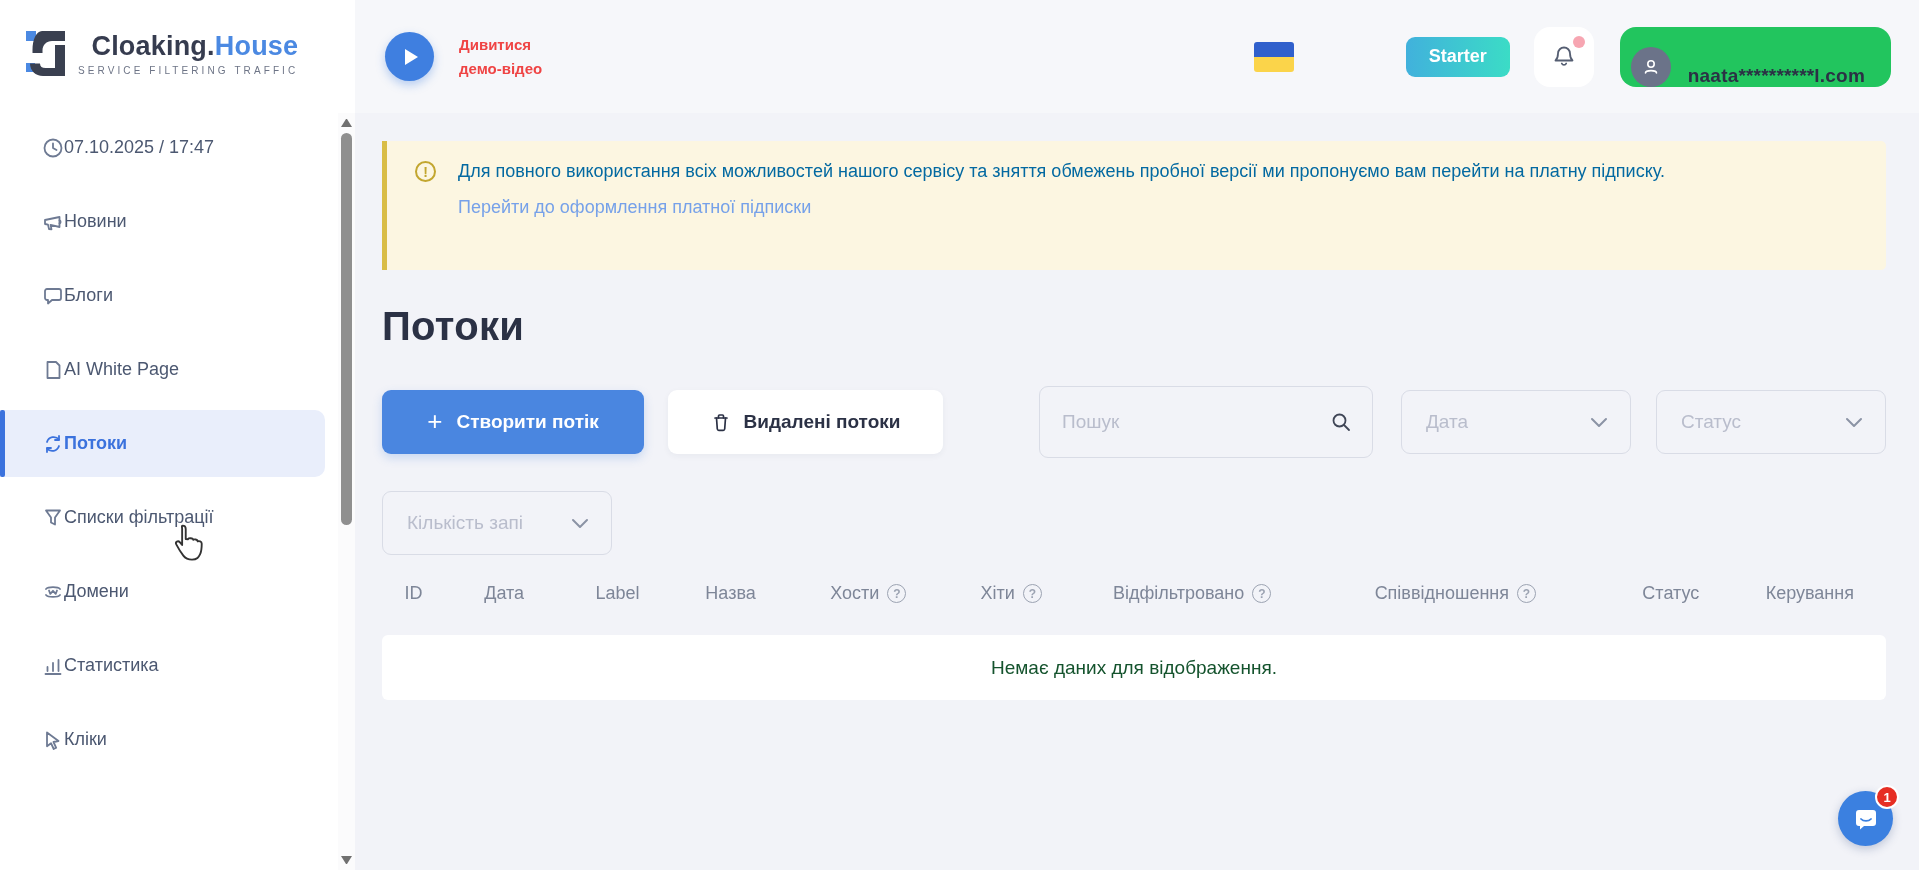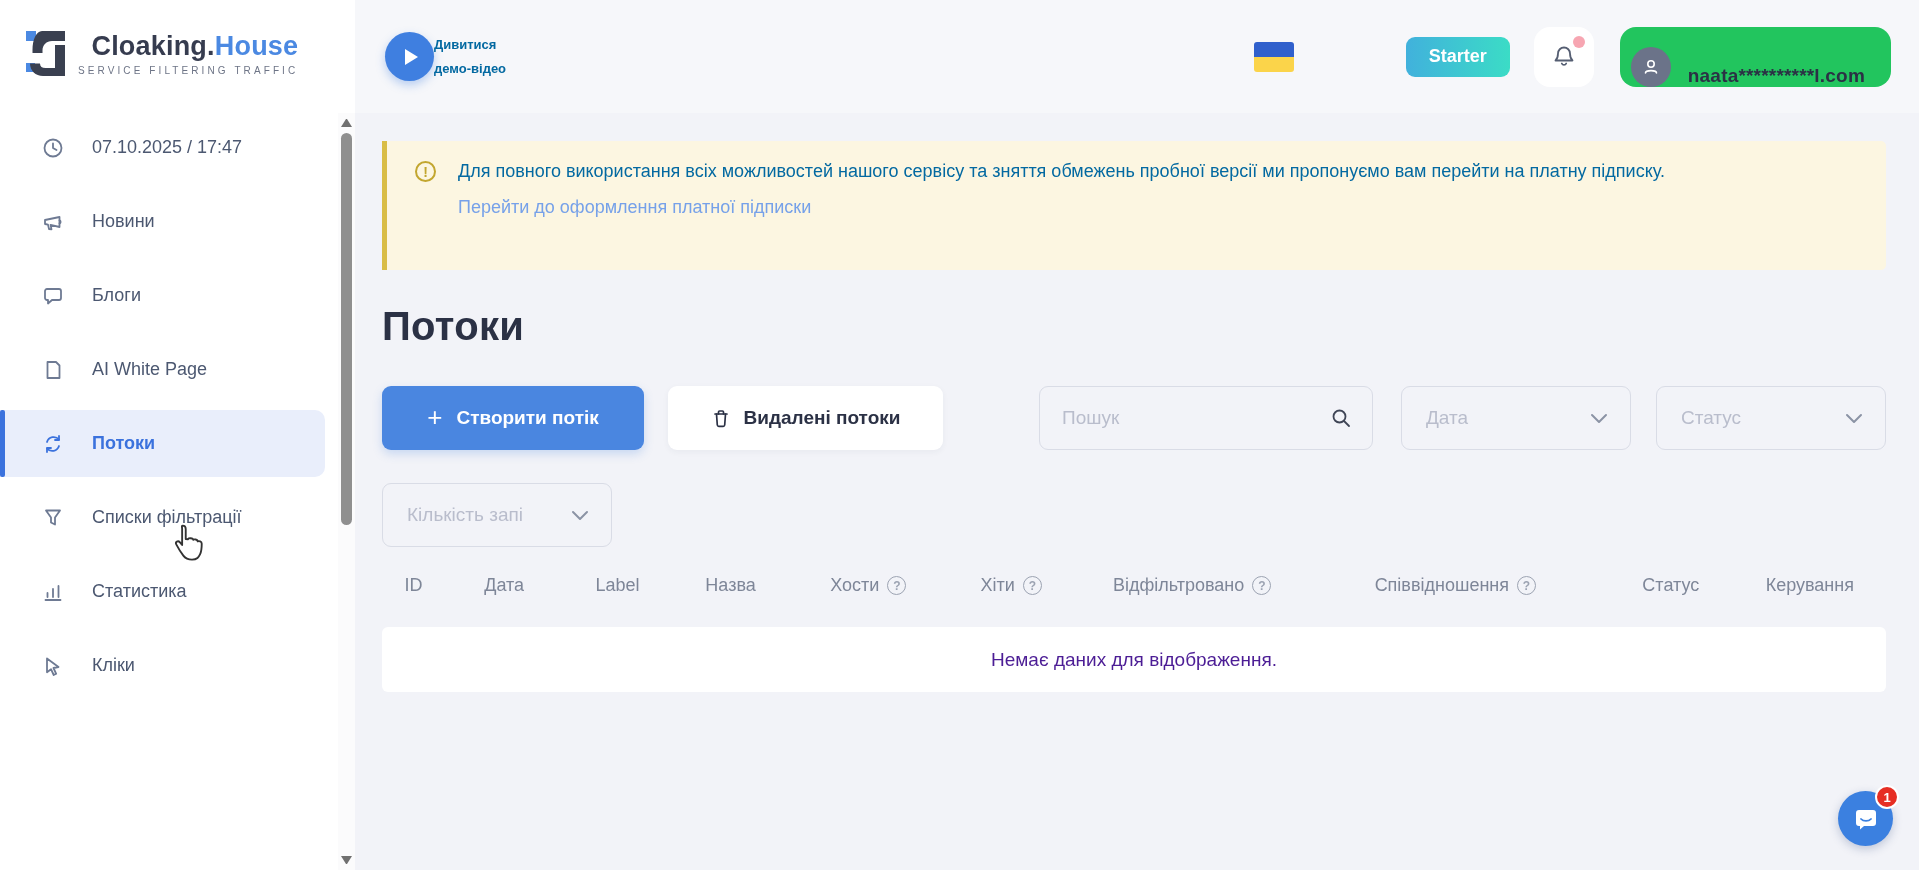--- a/index.html
+++ b/index.html
@@ -17,21 +17,21 @@
     background:#ffffff; z-index:5;text-align:right;
   }
   .logo-row { display:flex; align-items:center; gap:10px; padding:30px 0 0 24px; }
   .logo-mark { width:44px; height:47px; flex:0 0 auto; }
   .logo-name { font-size:27px; font-weight:700; color:#363c4f; letter-spacing:.2px; }
   .logo-name .accent { color:#4b89e2; }
   .logo-tagline { font-size:10px; letter-spacing:3.1px; color:#6d7486; margin-top:3px; font-weight:500;}
   .nav { position:absolute; top:114px; left:0; width:325px; }
   .nav-item {
     position:relative; height:67px; margin-bottom:7px;
-    display:flex; align-items:center; gap:28px; padding-left:42px;
+    display:flex; align-items:center; padding-left:42px;
     cursor:pointer;
   }
   .nav-item .nav-icon { width:22px; height:22px; flex:0 0 auto; display:flex; align-items:center; justify-content:center; }
   .nav-item .nav-label { font-size:18px; color:#4c5871; font-weight:500; white-space:nowrap; }
   .nav-item.active { background:#e9eefb; border-radius:0 10px 10px 0; }
   .nav-item.active::before {
     content:""; position:absolute; left:0; top:0; bottom:0; width:5px;
     background:#3b72dd; border-radius:2px;
   }
   .nav-item.active .nav-label { color:#3b72dd; font-weight:700; }
@@ -52,21 +52,21 @@
   .topbar {
     position:absolute; left:355px; top:0; right:0; height:113px;
     background:#f6f7fa; display:flex; align-items:center; padding:0 28px 0 30px;
   }
   .play-btn {
     width:49px; height:49px; border-radius:50%; background:#3f7fe0;
     display:flex; align-items:center; justify-content:center; cursor:pointer; flex:0 0 auto;
     box-shadow:0 4px 10px rgba(63,127,224,.35);
   }
   .play-tri { width:0; height:0; border-top:8px solid transparent; border-bottom:8px solid transparent; border-left:13px solid #ffffff; margin-left:4px; }
-  .demo-label { font-size:13px; font-weight:700; color:#0369a1; line-height:24px; }
+  .demo-label { margin-left:25px; font-size:15px; font-weight:700; color:#ef4444; line-height:24px; }
   .topbar-right { margin-left:auto; display:flex; align-items:center; }
   .flag { width:40px; height:30px; border-radius:3px; overflow:hidden; cursor:pointer; flex:0 0 auto; }
   .flag .f-top { height:50%; background:#3060cc; }
   .flag .f-bot { height:50%; background:#fbd44a; }
   .plan-badge {
     margin-left:112px; min-width:104px; height:40px; border-radius:9px;
     background:linear-gradient(90deg,#41b1dc,#3bdcc6);
     color:#ffffff; font-size:18px; font-weight:700;
     display:flex; align-items:center; justify-content:center; padding:0 20px; cursor:pointer;
   }
@@ -96,21 +96,21 @@
   .banner-text { font-size:18px; line-height:26px; color:#0369a1; max-width:1360px; }
   .banner-link { display:inline-block; margin-top:13px; font-size:18px; color:#76a1e9; text-decoration:none; cursor:pointer; }
   .page-title { margin-top:34px; font-size:40px; font-weight:800; color:#2b3145; letter-spacing:.3px; }
   
   .toolbar { margin-top:37px; display:flex; align-items:center; }
   .btn { height:64px; border:none; border-radius:9px; font-family:inherit; font-size:19px; cursor:pointer; display:flex; align-items:center; justify-content:center; }
   .btn-primary { width:262px; background:#4a86e0; color:#ffffff; font-weight:600; gap:14px; box-shadow:0 4px 10px rgba(74,134,224,.25); }
   .btn-plus { font-size:26px; font-weight:400; line-height:1; margin-top:-2px; }
   .btn-white { width:275px; margin-left:24px; background:#ffffff; color:#2b3145; font-weight:600; gap:13px; box-shadow:0 2px 6px rgba(40,50,80,.05); }
   .search-box {
-    margin-left:auto; width:334px; height:64px; border:1px solid #d9dce6; border-radius:9px;
+    margin-left:auto; width:334px; height:72px; border:1px solid #d9dce6; border-radius:9px;
     display:flex; align-items:center; padding:0 20px 0 22px; background:transparent;
   }
   .search-box input {
     border:none; outline:none; background:transparent; flex:1;
     font-family:inherit; font-size:19px; color:#2b3145;
   }
   .search-box input::placeholder { color:#b9bdcc; }
   .select-box {
     height:64px; border:1px solid #d9dce6; border-radius:9px; background:transparent;
     display:flex; align-items:center; justify-content:space-between;
@@ -127,21 +127,21 @@
   .th { position:absolute; top:0; display:flex; align-items:center; gap:8px; font-size:18px; color:#7e8698; white-space:nowrap; }
   .help-ic {
     width:19px; height:19px; border-radius:50%; border:1.6px solid #9ca3b2;
     color:#9ca3b2; font-size:12px; font-weight:600; display:flex; align-items:center; justify-content:center; cursor:pointer;
   }
   .c0{left:1.5%;} .c1{left:6.8%;} .c2{left:14.2%;} .c3{left:21.5%;} .c4{left:29.8%;}
   .c5{left:39.8%;} .c6{left:48.6%;} .c7{left:66%;} .c8{left:83.8%;} .c9{left:92%;}
   .empty-row {
     margin-top:18px; height:65px; background:#ffffff; border-radius:6px;
     display:flex; align-items:center; justify-content:center;
-    font-size:19px; color:#4c1d95;
+    font-size:19px; color:#14532d;
   }
   
   .chat-widget { position:absolute; right:26px; bottom:24px; width:55px; height:55px; z-index:40; cursor:pointer; }
   .chat-circle { width:55px; height:55px; border-radius:50%; background:#3b80e0; display:flex; align-items:center; justify-content:center; box-shadow:0 3px 10px rgba(30,60,120,.25); }
   .chat-badge {
     position:absolute; top:-6px; right:-6px; width:24px; height:24px; border-radius:50%;
     background:#e62e24; border:2.5px solid #ffffff; color:#ffffff;
     font-size:13px; font-weight:700; display:flex; align-items:center; justify-content:center;
   }
 </style>
@@ -208,20 +208,30 @@
       </span>
       <span class="nav-label">Потоки</span>
     </div>
     <div class="nav-item">
       <span class="nav-icon">
         <svg class="ic" width="22" height="22" viewBox="0 0 22 22">
             <path d="M4 3.5 H18 L13 10.5 V17.5 L9 15.5 V10.5 Z"></path>
           </svg>
       </span>
       <span class="nav-label">Списки фільтрації</span>
+    </div>
+    <div class="nav-item">
+      <span class="nav-icon">
+        <svg class="ic" width="22" height="22" viewBox="0 0 22 22">
+            <path d="M4 8 C6 5.5 16 5.5 18 8"></path>
+            <path d="M4 14 C6 16.5 16 16.5 18 14"></path>
+            <path d="M7 9.5 L8.3 12.8 L11 9.8 L13.7 12.8 L15 9.5"></path>
+          </svg>
+      </span>
+      <span class="nav-label">Домени</span>
     </div>
     <div class="nav-item">
       <span class="nav-icon">
         <svg class="ic" width="22" height="22" viewBox="0 0 22 22">
             <path d="M5.5 12 V16"></path>
             <path d="M11 8 V16"></path>
             <path d="M16.5 5 V16"></path>
             <path d="M3.5 19 H18.5"></path>
           </svg>
       </span>

